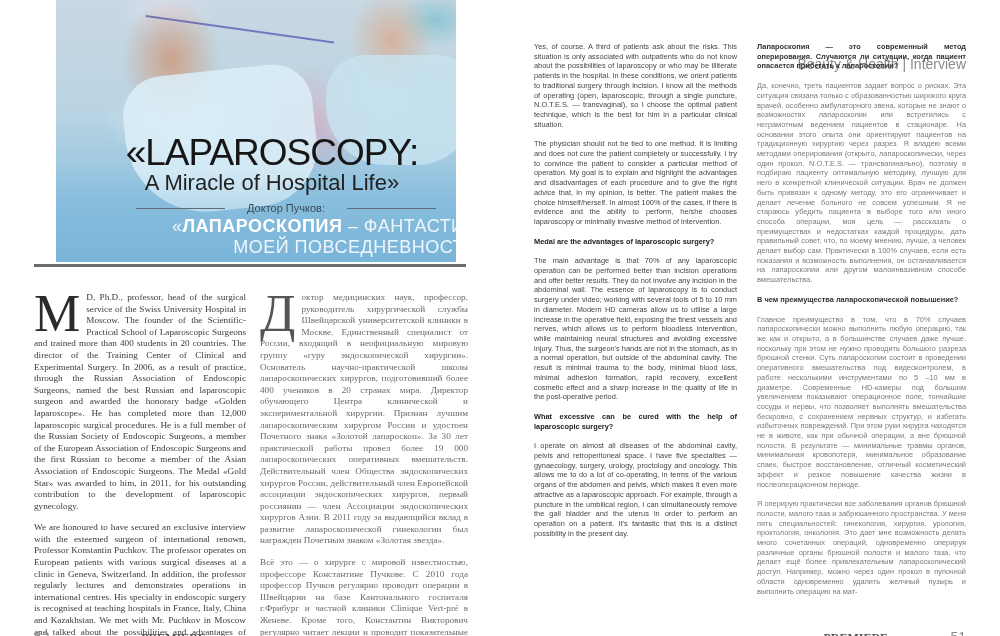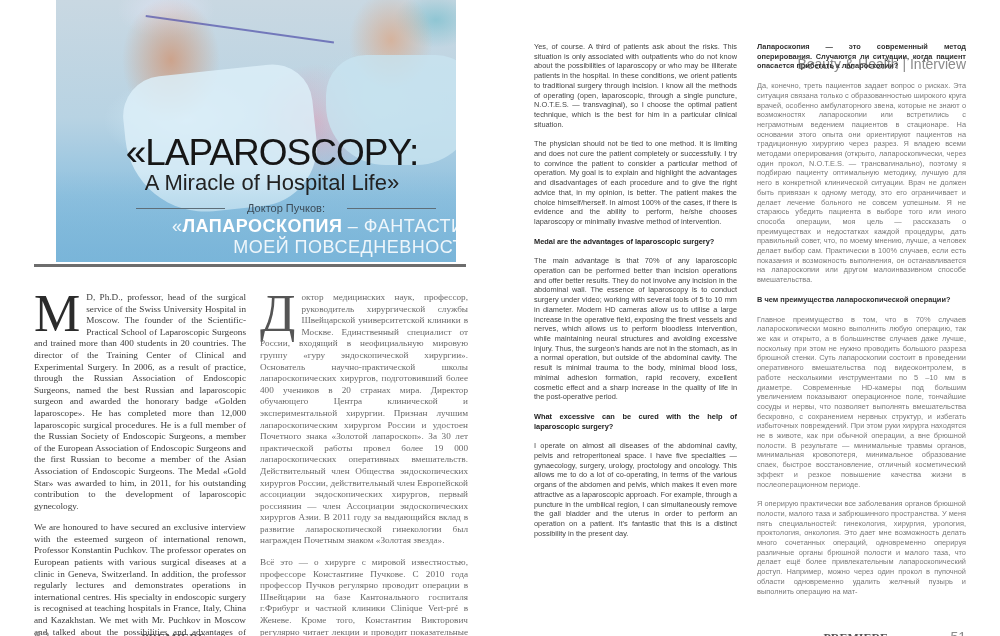--- a/index.html
+++ b/index.html
@@ -149,21 +149,21 @@
     <p>Yes, of course. A third of patients ask about the risks. This situation is only associated with outpatients who do not know about the possibilities of laparoscopy or who may be illiterate patients in the hospital. In these conditions, we orient patients to traditional surgery through incision. I know all the methods of operating (open, laparoscopic, through a single puncture, N.O.T.E.S. — transvaginal), so I choose the optimal patient technique, which is the best for him in a particular clinical situation.</p>
     <p>The physician should not be tied to one method. It is limiting and does not cure the patient completely or successfully. I try to convince the patient to consider a particular method of operation. My goal is to explain and highlight the advantages and disadvantages of each procedure and to give the right advice that, in my opinion, is better. The patient makes the choice himself/herself. In almost 100% of the cases, if there is evidence and the ability to perform, he/she chooses laparoscopy or minimally invasive method of intervention.</p>
     <p class="q">Medal are the advantages of laparoscopic surgery?</p>
     <p>The main advantage is that 70% of any laparoscopic operation can be performed better than incision operations and offer better results. They do not involve any incision in the abdominal wall. The essence of laparoscopy is to conduct surgery under video; working with several tools of 5 to 10 mm in diameter. Modern HD cameras allow us to utilise a large increase in the operative field, exposing the finest vessels and nerves, which allows us to perform bloodless intervention, while maintaining neural structures and avoiding excessive injury. Thus, the surgeon's hands are not in the stomach, as in a normal operation, but outside of the abdominal cavity. The result is minimal trauma to the body, minimal blood loss, minimal adhesion formation, rapid recovery, excellent cosmetic effect and a sharp increase in the quality of life in the post-operative period.</p>
     <p class="q">What excessive can be cured with the help of laparoscopic surgery?</p>
     <p>I operate on almost all diseases of the abdominal cavity, pelvis and retroperitoneal space. I have five specialties — gynaecology, surgery, urology, proctology and oncology. This allows me to do a lot of co-operating, in terms of the various organs of the abdomen and pelvis, which makes it even more attractive as a laparoscopic approach. For example, through a puncture in the umbilical region, I can simultaneously remove the gall bladder and the uterus in order to perform an operation on a patient. It's fantastic that this is a distinct possibility in the present day.</p>
   </div>
 <div class="col-sans col-sans-ru" id="col-ru">
     <p class="q">Лапароскопия — это современный метод оперирования. Случаются ли ситуации, когда пациент опасается прибегать к лапароскопии?</p>
     <p>Да, конечно, треть пациентов задает вопрос о рисках. Эта ситуация связана только с образованностью широкого круга врачей, особенно амбулаторного звена, которые не знают о возможностях лапароскопии или встретились с неграмотным ведением пациентов в стационаре. На основании этого опыта они ориентируют пациентов на традиционную хирургию через разрез. Я владею всеми методами оперирования (открыто, лапароскопически, через один прокол, N.O.T.E.S. — трансвагинально), поэтому я подбираю пациенту оптимальную методику, лучшую для него в конкретной клинической ситуации. Врач не должен быть привязан к одному методу, это его ограничивает и делает лечение больного не совсем успешным. Я не стараюсь убедить пациента в выборе того или иного способа операции, моя цель — рассказать о преимуществах и недостатках каждой процедуры, дать правильный совет, что, по моему мнению, лучше, а человек делает выбор сам. Практически в 100% случаев, если есть показания и возможность выполнения, он останавливается на лапароскопии или другом малоинвазивном способе вмешательства.</p>
-    <p class="q">В чем преимущества лапароскопической операции?</p>
+    <p class="q">В чем преимущества лапароскопической повышение?</p>
     <p>Главное преимущество в том, что в 70% случаев лапароскопически можно выполнить любую операцию, так же как и открыто, а в большинстве случаев даже лучше, поскольку при этом не нужно проводить большого разреза брюшной стенки. Суть лапароскопии состоит в проведении оперативного вмешательства под видеоконтролем, в работе несколькими инструментами по 5 –10 мм в диаметре. Современные HD-камеры под большим увеличением показывают операционное поле, тончайшие сосуды и нервы, что позволяет выполнять вмешательства бескровно, с сохранением нервных структур, и избегать избыточных повреждений. При этом руки хирурга находятся не в животе, как при обычной операции, а вне брюшной полости. В результате — минимальные травмы органов, минимальная кровопотеря, минимальное образование спаек, быстрое восстановление, отличный косметический эффект и резкое повышение качества жизни в послеоперационном периоде.</p>
     <p>Я оперирую практически все заболевания органов брюшной полости, малого таза и забрюшинного пространства. У меня пять специальностей: гинекология, хирургия, урология, проктология, онкология. Это дает мне возможность делать много сочетанных операций, одновременно оперируя различные органы брюшной полости и малого таза, что делает ещё более привлекательным лапароскопический доступ. Например, можно через один прокол в пупочной области одновременно удалить желчный пузырь и выполнить операцию на мат-</p>
   </div>
 
 <div class="folio folio-right">
   <span>August - September 2016 |</span>
   <span class="brand">PREMIERE</span>
   <span>| Beauty &amp; Health</span>
   <span class="num">51</span>
 </div>

